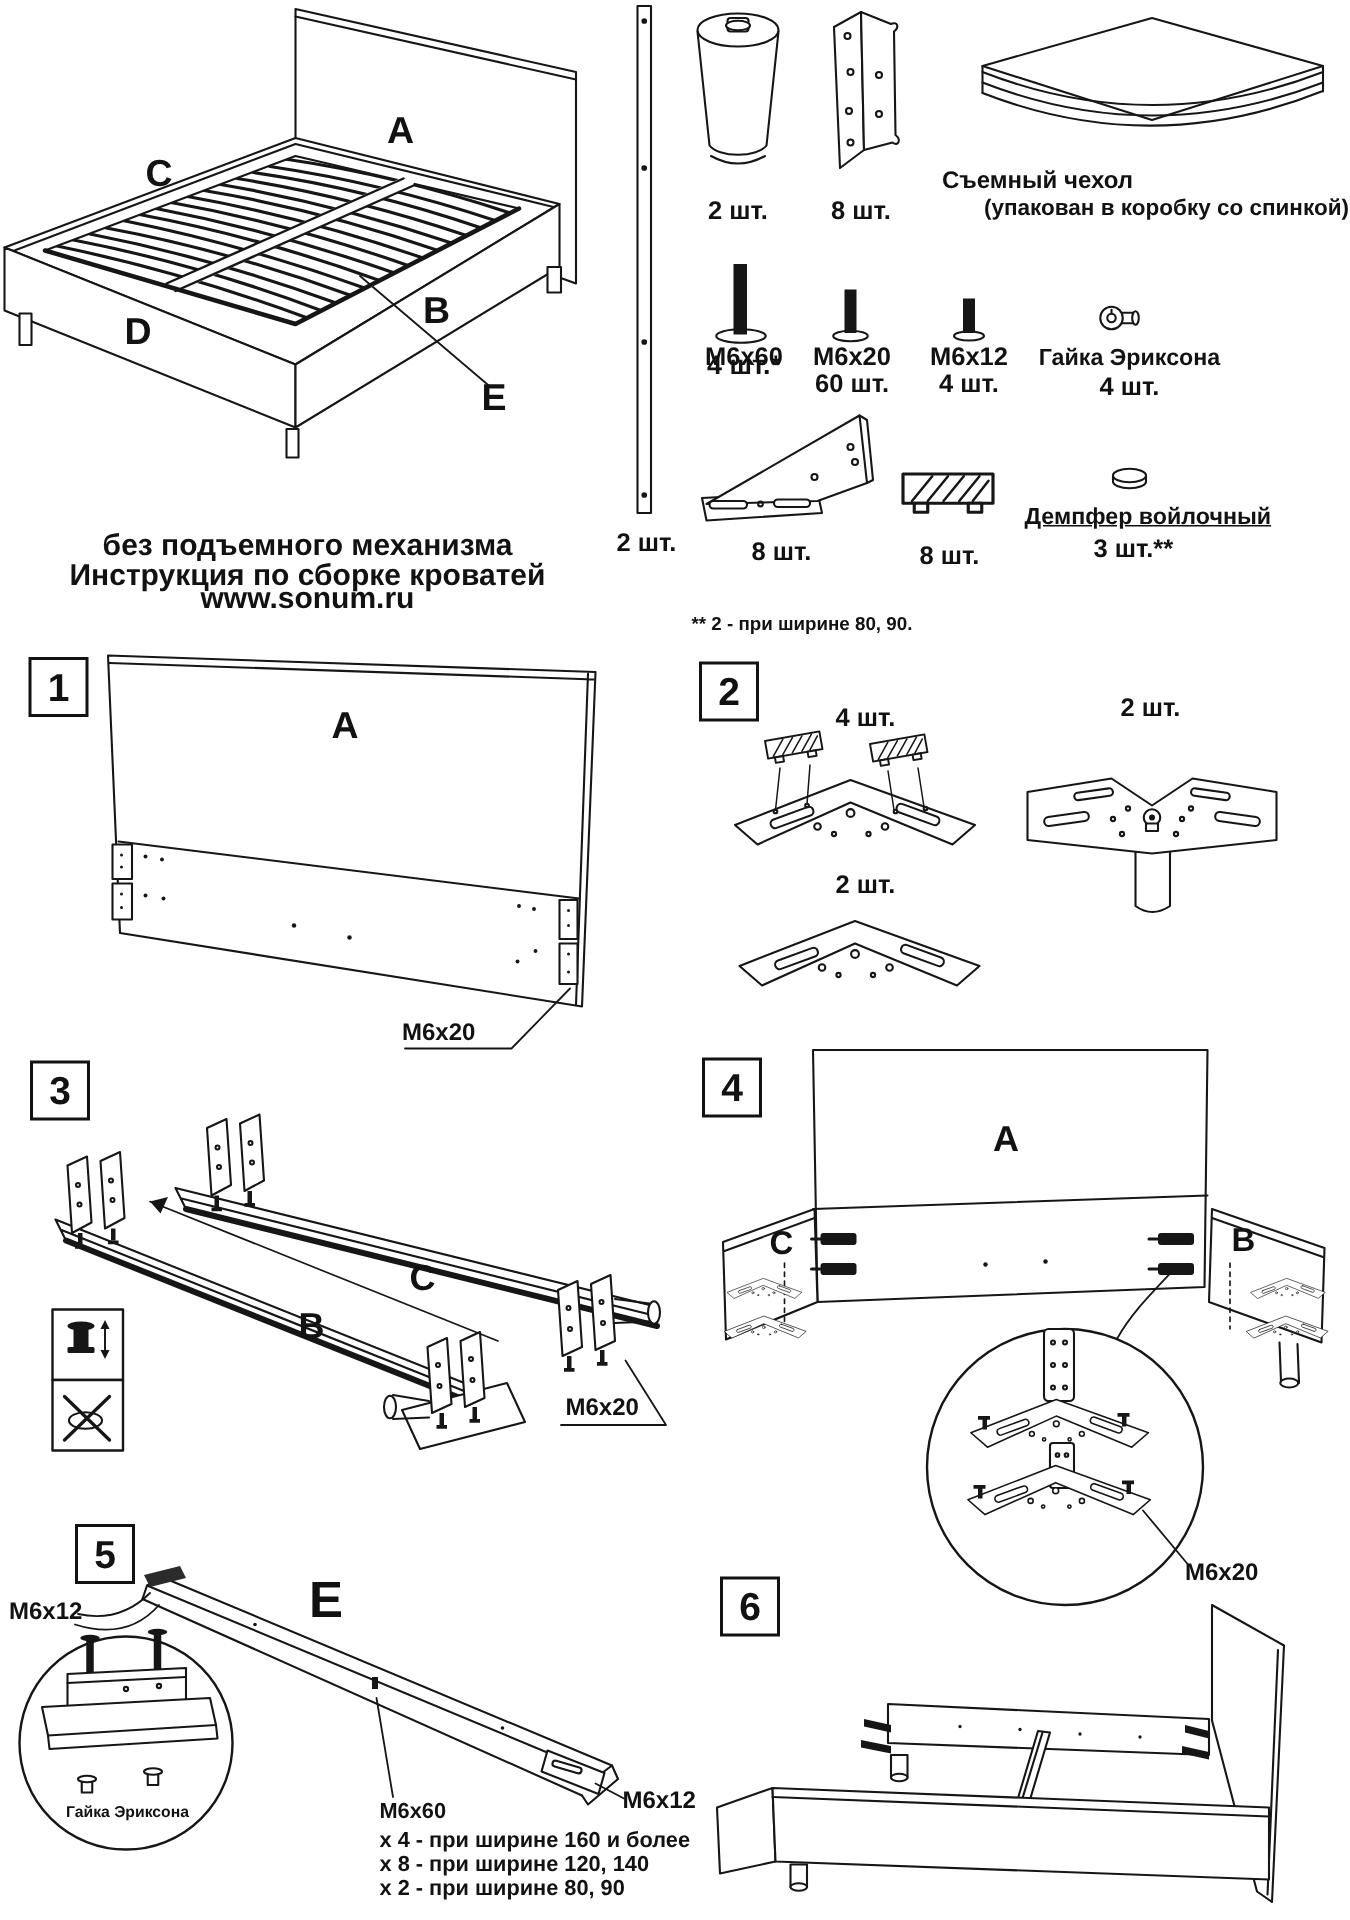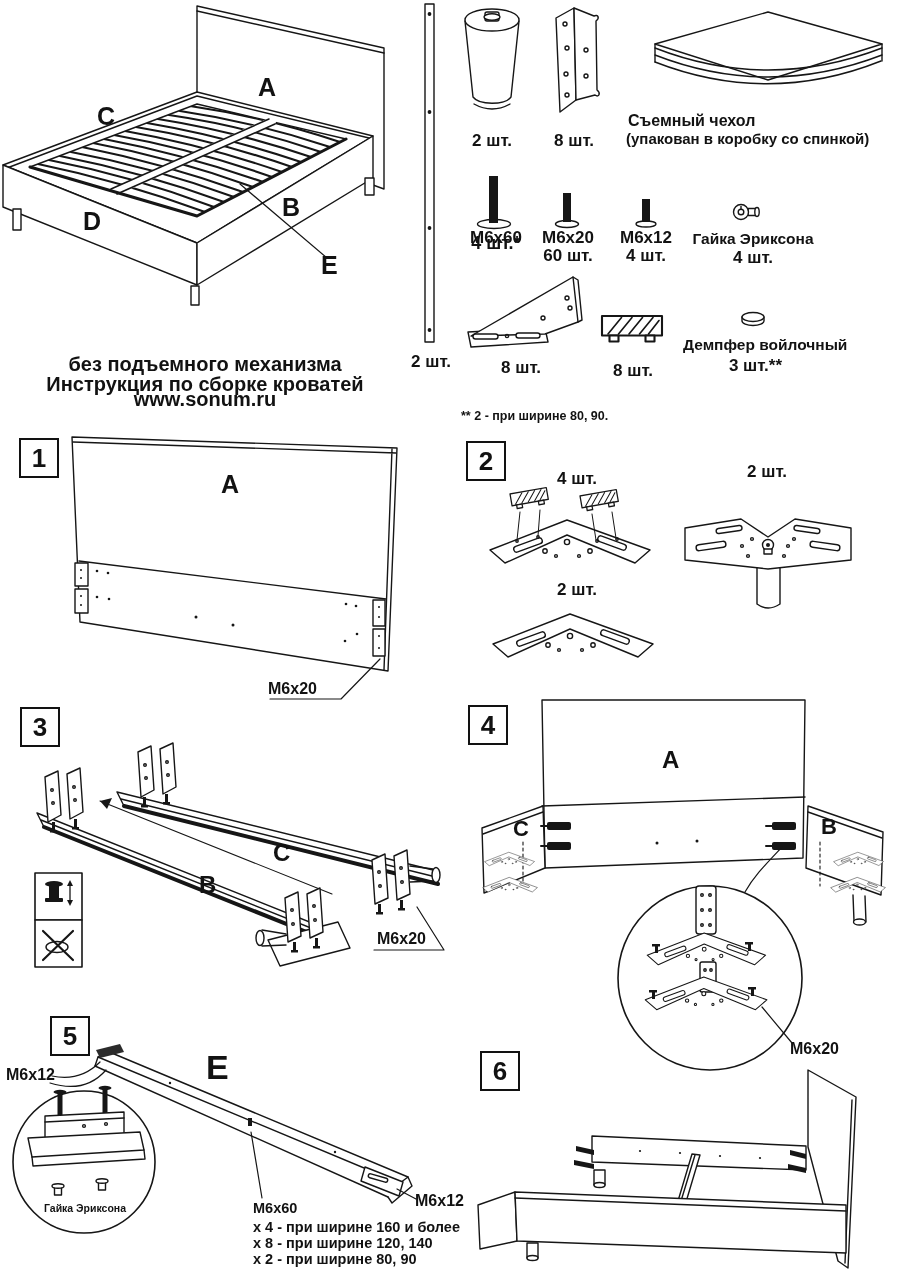--- a/index.html
+++ b/index.html
@@ -397,35 +397,35 @@
 <div class="lb" style="left:321px;top:251px;font-size:25px;">E</div>
 
 <div class="lb ctr" style="left:40px;top:329px;width:330px;font-size:20px;margin-top:44px;">Инструкция по сборке кроватей</div>
 <div class="lb ctr" style="left:40px;top:353px;width:330px;font-size:20px;">без подъемного механизма</div>
 <div class="lb ctr" style="left:40px;top:388px;width:330px;font-size:20px;">www.sonum.ru</div>
 
 <div class="lb ctr" style="left:402px;top:352px;width:58px;font-size:17px;">2 шт.</div>
 <div class="lb ctr" style="left:464px;top:131px;width:56px;font-size:17px;">2 шт.</div>
 <div class="lb ctr" style="left:546px;top:131px;width:56px;font-size:17px;">8 шт.</div>
 <div class="lb" style="left:628px;top:112px;font-size:16px;">Съемный чехол</div>
-<div class="lb" style="left:626px;top:131px;font-size:15px;">(упакован в коробку со спинкой)</div>
+<div class="lb" style="left:656px;top:131px;font-size:15px;">(упакован в коробку со спинкой)</div>
 
 <div class="lb ctr" style="left:458px;top:228px;width:76px;font-size:17px;">М6х60</div>
 <div class="lb ctr" style="left:458px;top:233px;width:76px;font-size:18px;">4 шт.*</div>
 <div class="lb ctr" style="left:530px;top:228px;width:76px;font-size:17px;">М6х20</div>
 <div class="lb ctr" style="left:530px;top:246px;width:76px;font-size:17px;">60 шт.</div>
 <div class="lb ctr" style="left:608px;top:228px;width:76px;font-size:17px;">М6х12</div>
 <div class="lb ctr" style="left:608px;top:246px;width:76px;font-size:17px;">4 шт.</div>
 
 <div class="lb ctr" style="left:688px;top:230px;width:130px;font-size:15.5px;">Гайка Эриксона</div>
 <div class="lb ctr" style="left:688px;top:248px;width:130px;font-size:17px;">4 шт.</div>
 
 <div class="lb ctr" style="left:488px;top:358px;width:66px;font-size:17px;">8 шт.</div>
 <div class="lb ctr" style="left:600px;top:361px;width:66px;font-size:17px;">8 шт.</div>
-<div class="lb ctr" style="left:683px;top:336px;width:145px;font-size:15.5px;">Демпфер войлочный</div>
+<div class="lb ctr" style="left:683px;top:336px;width:145px;font-size:15.5px;text-decoration:underline;">Демпфер войлочный</div>
 <div class="lb ctr" style="left:683px;top:356px;width:145px;font-size:17px;">3 шт.**</div>
 
 <div class="lb" style="left:413px;top:409px;font-size:12.5px;margin-left:48px;">** 2 - при ширине 80, 90.</div>
 
 <div class="stepbox" style="left:19px;top:438px;">1</div>
 <div class="lb" style="left:221px;top:470px;font-size:25px;">A</div>
 <div class="lb" style="left:268px;top:680px;font-size:16px;">М6х20</div>
 
 <div class="stepbox" style="left:466px;top:441px;">2</div>
 <div class="lb ctr" style="left:546px;top:469px;width:62px;font-size:17px;">4 шт.</div>

